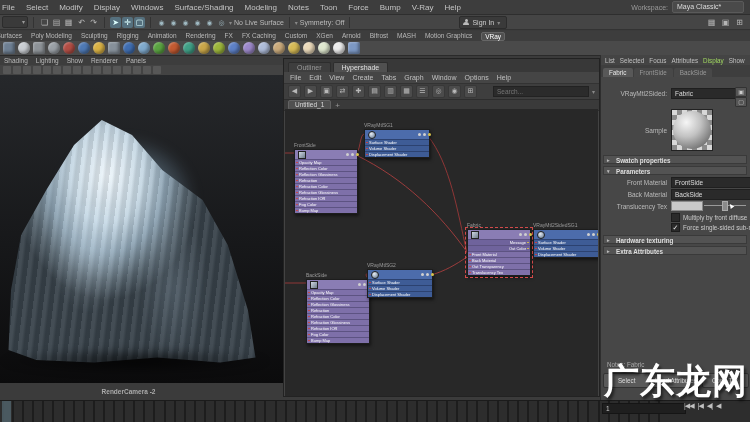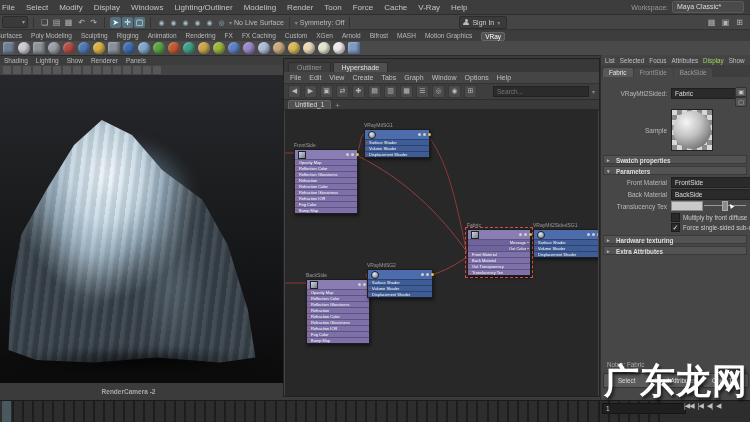--- a/index.html
+++ b/index.html
@@ -156,26 +156,26 @@
 <body>
 
 <div id="menubar" class="abs">
   <div class="mb-items">
 
   <span class="mb-item">File</span>
       <span class="mb-item">Select</span>
       <span class="mb-item">Modify</span>
       <span class="mb-item">Display</span>
       <span class="mb-item">Windows</span>
-      <span class="mb-item">Lighting/Outliner</span>
+      <span class="mb-item">Surface/Shading</span>
       <span class="mb-item">Modeling</span>
-      <span class="mb-item">Render</span>
+      <span class="mb-item">Notes</span>
       <span class="mb-item">Toon</span>
       <span class="mb-item">Force</span>
-      <span class="mb-item">Cache</span>
+      <span class="mb-item">Bump</span>
       <span class="mb-item">V-Ray</span>
       <span class="mb-item">Help</span>
     </div>
   <div class="ws">
     <span class="ws-label">Workspace:</span>
     <span class="ws-box">Maya Classic*</span>
   </div>
 </div>
 
 <div id="statusline" class="abs">

